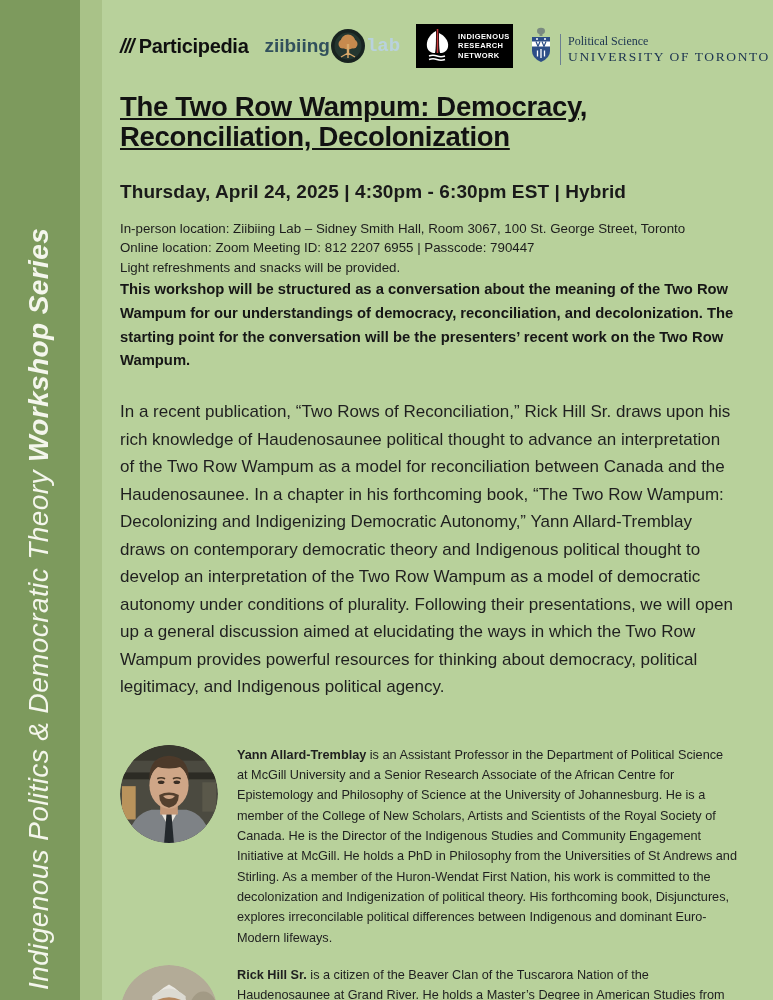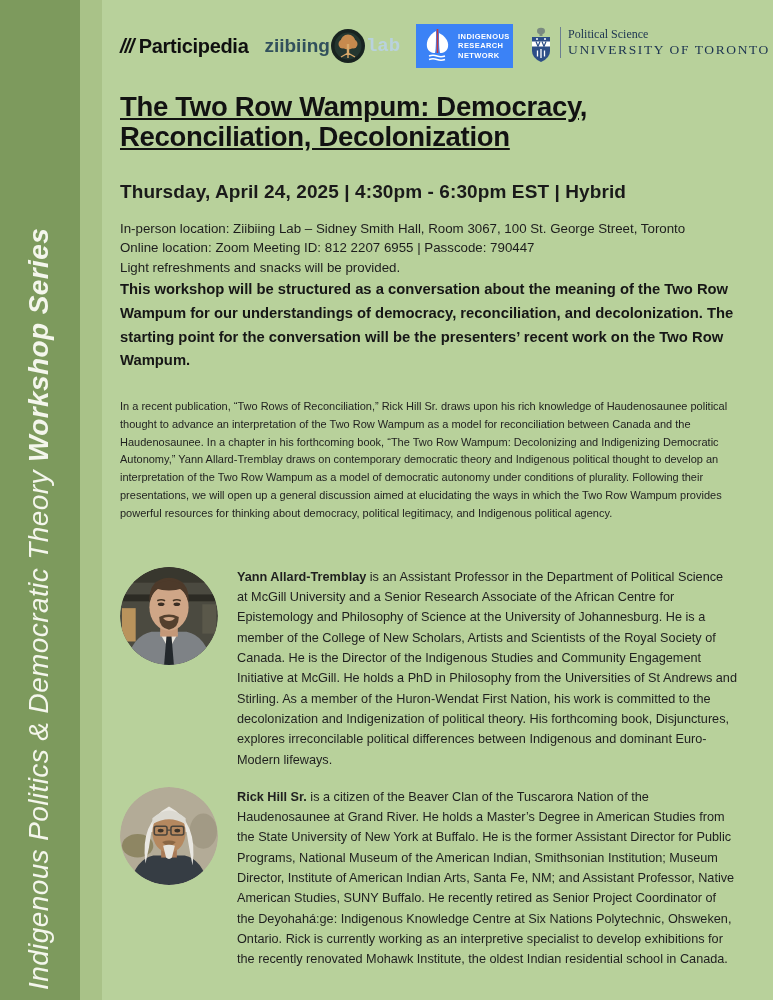--- a/index.html
+++ b/index.html
@@ -74,40 +74,40 @@
     display: flex;
     align-items: center;
     font-weight: 700;
     font-size: 19px;
     white-space: nowrap;
   }
   .logo-ziibiing .zb { color: #31505c; }
   .logo-ziibiing .lab { color: #b9d2dd; font-family: Liberation Mono, monospace; }
   .logo-ziibiing svg { margin: 0 1px; display: block; }
   .logo-irn {
-    background: #3b82f6;
+    background: #000000;
     width: 97px;
     height: 44px;
     display: flex;
     align-items: center;
     padding: 4px 5px 4px 7px;
     gap: 5px;
     flex: none;
   }
   .logo-irn svg { flex: none; display: block; }
   .logo-irn .irn-text {
     color: #ffffff;
     font-weight: 700;
     font-size: 7.5px;
     line-height: 1.25;
     letter-spacing: 0.4px;
   }
   .logo-uoft {
     display: flex;
-    align-items: flex-start;
+    align-items: flex-end;
     gap: 7px;
     flex: none;
   }
   .logo-uoft svg { display: block; flex: none; }
   .uoft-text { border-left: 1px solid #6b7f91; padding-left: 7px; }
   .uoft-dept {
     font-family: "Liberation Serif", serif;
     font-size: 12px;
     color: #1c3350;
   }
@@ -150,21 +150,21 @@
   
   .summary {
     font-size: 14.8px;
     font-weight: 700;
     line-height: 1.6;
     color: #161616;
     max-width: 625px;
   }
   .description {
     margin-top: 25px;
-    font-size: 11px;
+    font-size: 17px;
     line-height: 1.62;
     color: #1f1f1f;
     max-width: 632px;
   }
 
   
   .speakers { margin-top: 44px; }
   .speaker {
     display: flex;
     gap: 19px;

